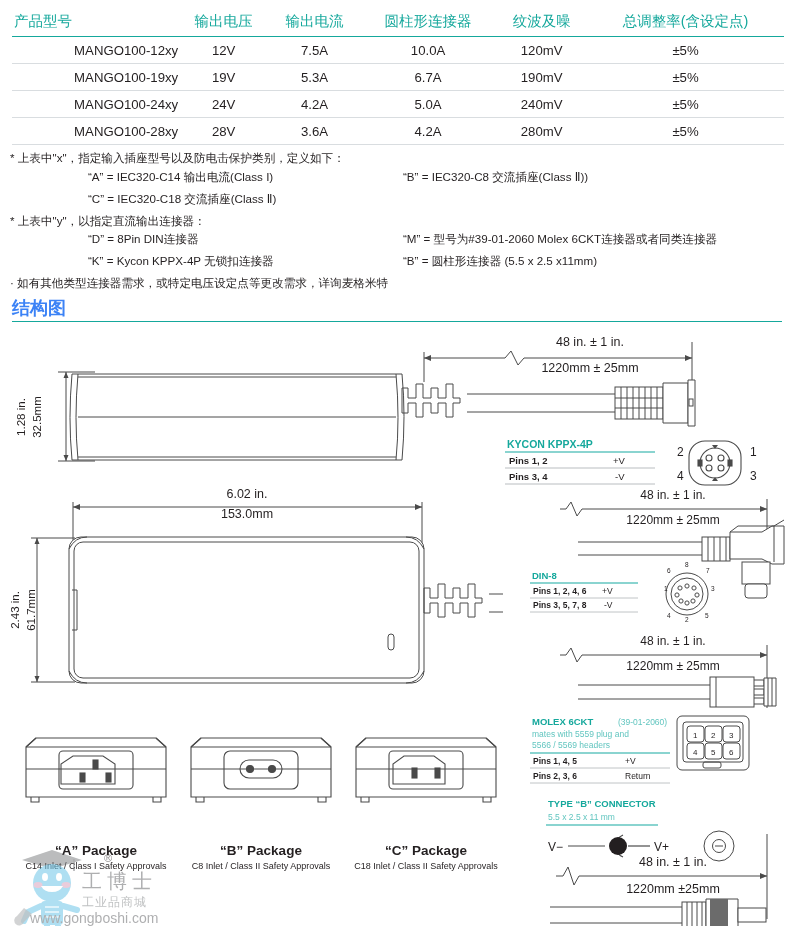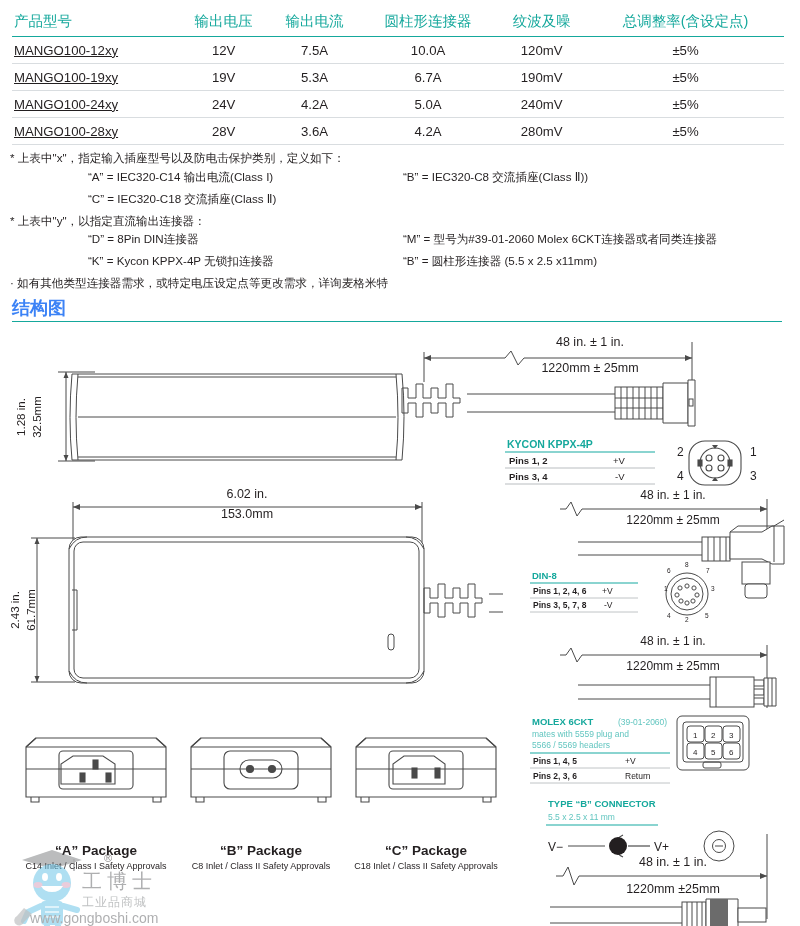--- a/index.html
+++ b/index.html
@@ -26,21 +26,21 @@
     white-space: nowrap;
   }
   .spec-table th.first { text-align: left; padding-left: 2px; }
   .spec-table td {
     font-size: 13.2px;
     padding: 5.5px 0 5.5px 0;
     text-align: center;
     border-bottom: 1px solid #d9dde0;
     color: #231f20;
   }
-  .spec-table td.first { text-align: left; padding-left: 2px; text-decoration: underline; }
+  .spec-table td.first { text-align: right; padding-left: 2px; }
   .spec-table tr:last-child td { border-bottom: 1px solid #d9dde0; }
 
   
   .notes { margin: 7px 0 0 10px; font-size: 11.6px; line-height: 1.0; color: #231f20; }
   .note-line { margin-bottom: 7px; }
   .note-sub { margin: 0 0 7px 0; position: relative; height: 15px; }
   .note-sub .col-a { position: absolute; left: 78px; }
   .note-sub .col-b { position: absolute; left: 393px; }
 
   

